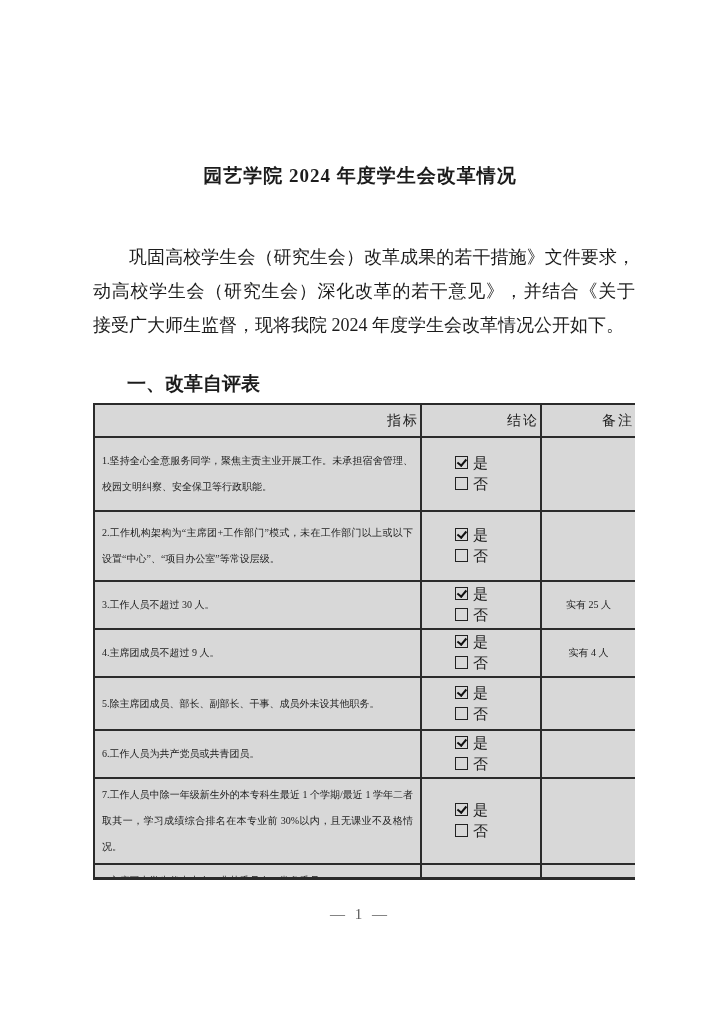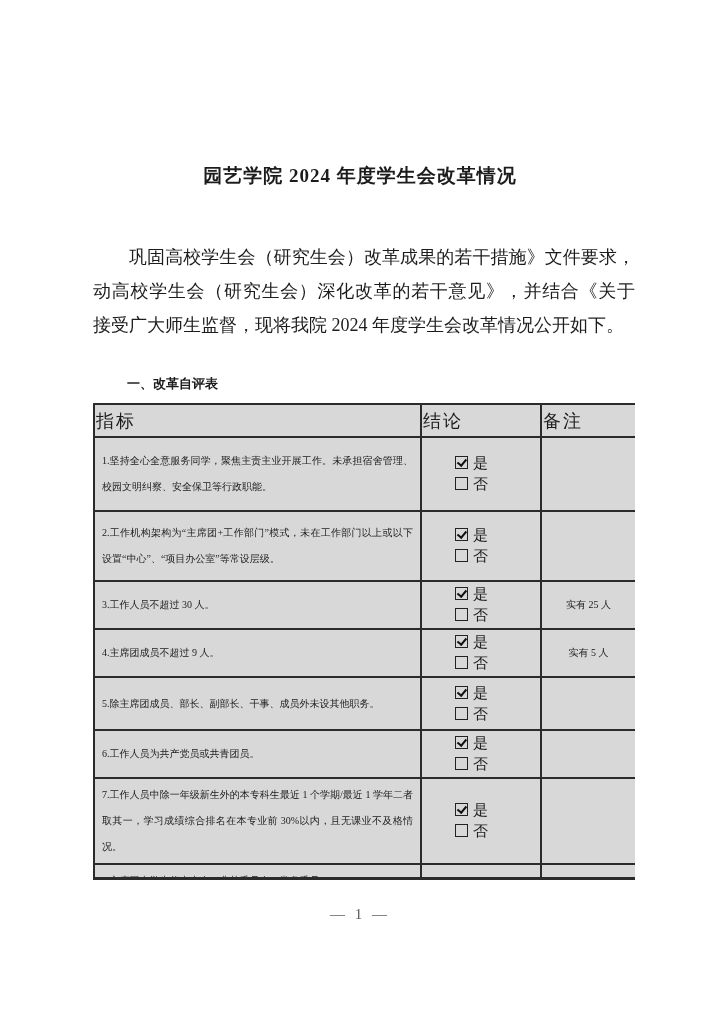--- a/index.html
+++ b/index.html
@@ -16,36 +16,36 @@
   .intro{
     position:absolute;top:240px;left:93px;width:542px;
     font-size:18px;line-height:34px;
   }
   .intro-line{text-align:justify;text-align-last:justify;}
   .intro-line:first-child{text-indent:2em;}
   .intro-line:last-child{text-align-last:left;}
   .section-heading{
     position:absolute;top:371px;left:127px;margin:0;
     font-family:"Liberation Sans","DejaVu Sans",sans-serif;
-    font-size:13px;font-weight:700;line-height:26px;
+    font-size:19px;font-weight:700;line-height:26px;
   }
   .table-wrap{
     position:absolute;top:403px;left:93px;width:542px;height:477px;
     box-sizing:border-box;overflow:hidden;
     border-bottom:3px solid #2b2b2b;
   }
   table.self-eval{
     width:542px;border-collapse:collapse;table-layout:fixed;
     background:#d8d8d8;
   }
   table.self-eval th,table.self-eval td{
     border:2px solid #2b2b2b;box-sizing:border-box;
   }
   table.self-eval th{
-    height:33px;font-weight:400;font-size:18px;text-align:left;
+    height:33px;font-weight:400;font-size:14px;text-align:right;
     letter-spacing:2px;
   }
   col.c-indicator{width:327px;}
   col.c-conclusion{width:120px;}
   col.c-remark{width:95px;}
   td.cell-indicator{
     padding:3px 7px;font-size:10px;line-height:26px;
     text-align:justify;vertical-align:middle;
   }
   td.cell-conclusion{vertical-align:middle;padding:2px 0;}
@@ -130,21 +130,21 @@
               <div class="cb-line"><span class="cb"></span><span class="cb-label">否</span></div>
             </td>
             <td class="cell-remark">实有 25 人</td>
           </tr>
           <tr>
             <td class="cell-indicator">4.主席团成员不超过 9 人。</td>
             <td class="cell-conclusion">
               <div class="cb-line"><span class="cb checked"></span><span class="cb-label">是</span></div>
               <div class="cb-line"><span class="cb"></span><span class="cb-label">否</span></div>
             </td>
-            <td class="cell-remark">实有 5 人</td>
+            <td class="cell-remark">实有 4 人</td>
           </tr>
           <tr>
             <td class="cell-indicator">5.除主席团成员、部长、副部长、干事、成员外未设其他职务。</td>
             <td class="cell-conclusion">
               <div class="cb-line"><span class="cb checked"></span><span class="cb-label">是</span></div>
               <div class="cb-line"><span class="cb"></span><span class="cb-label">否</span></div>
             </td>
             <td class="cell-remark"></td>
           </tr>
           <tr>

